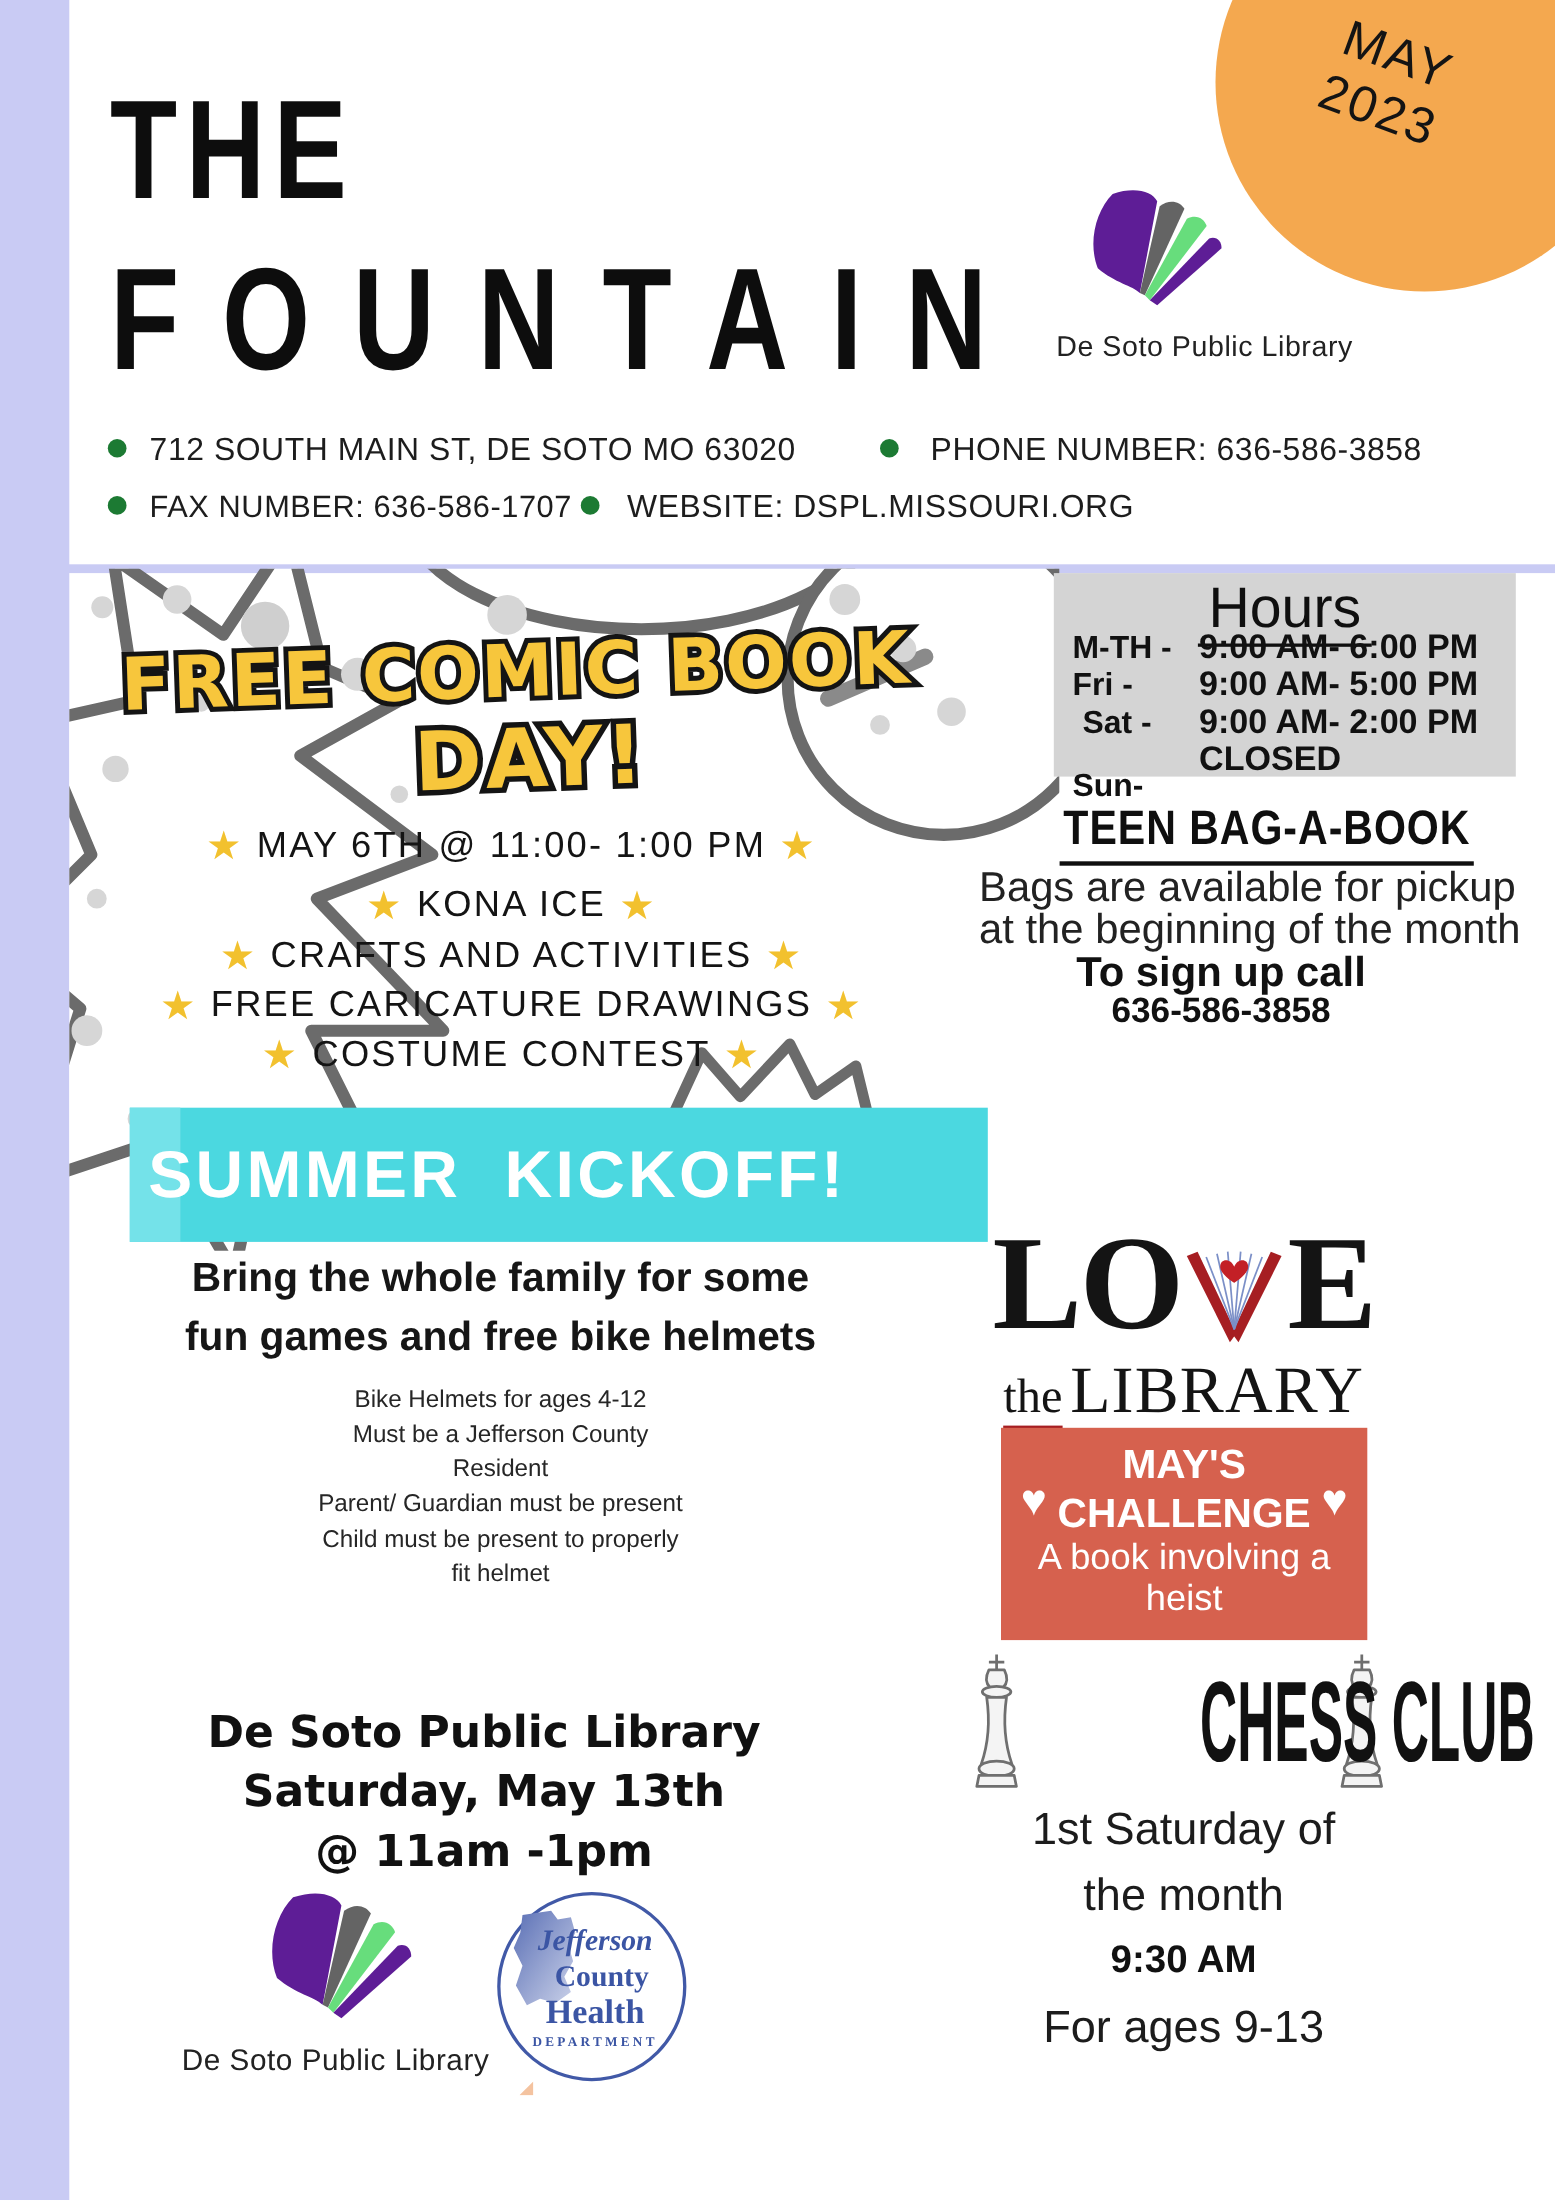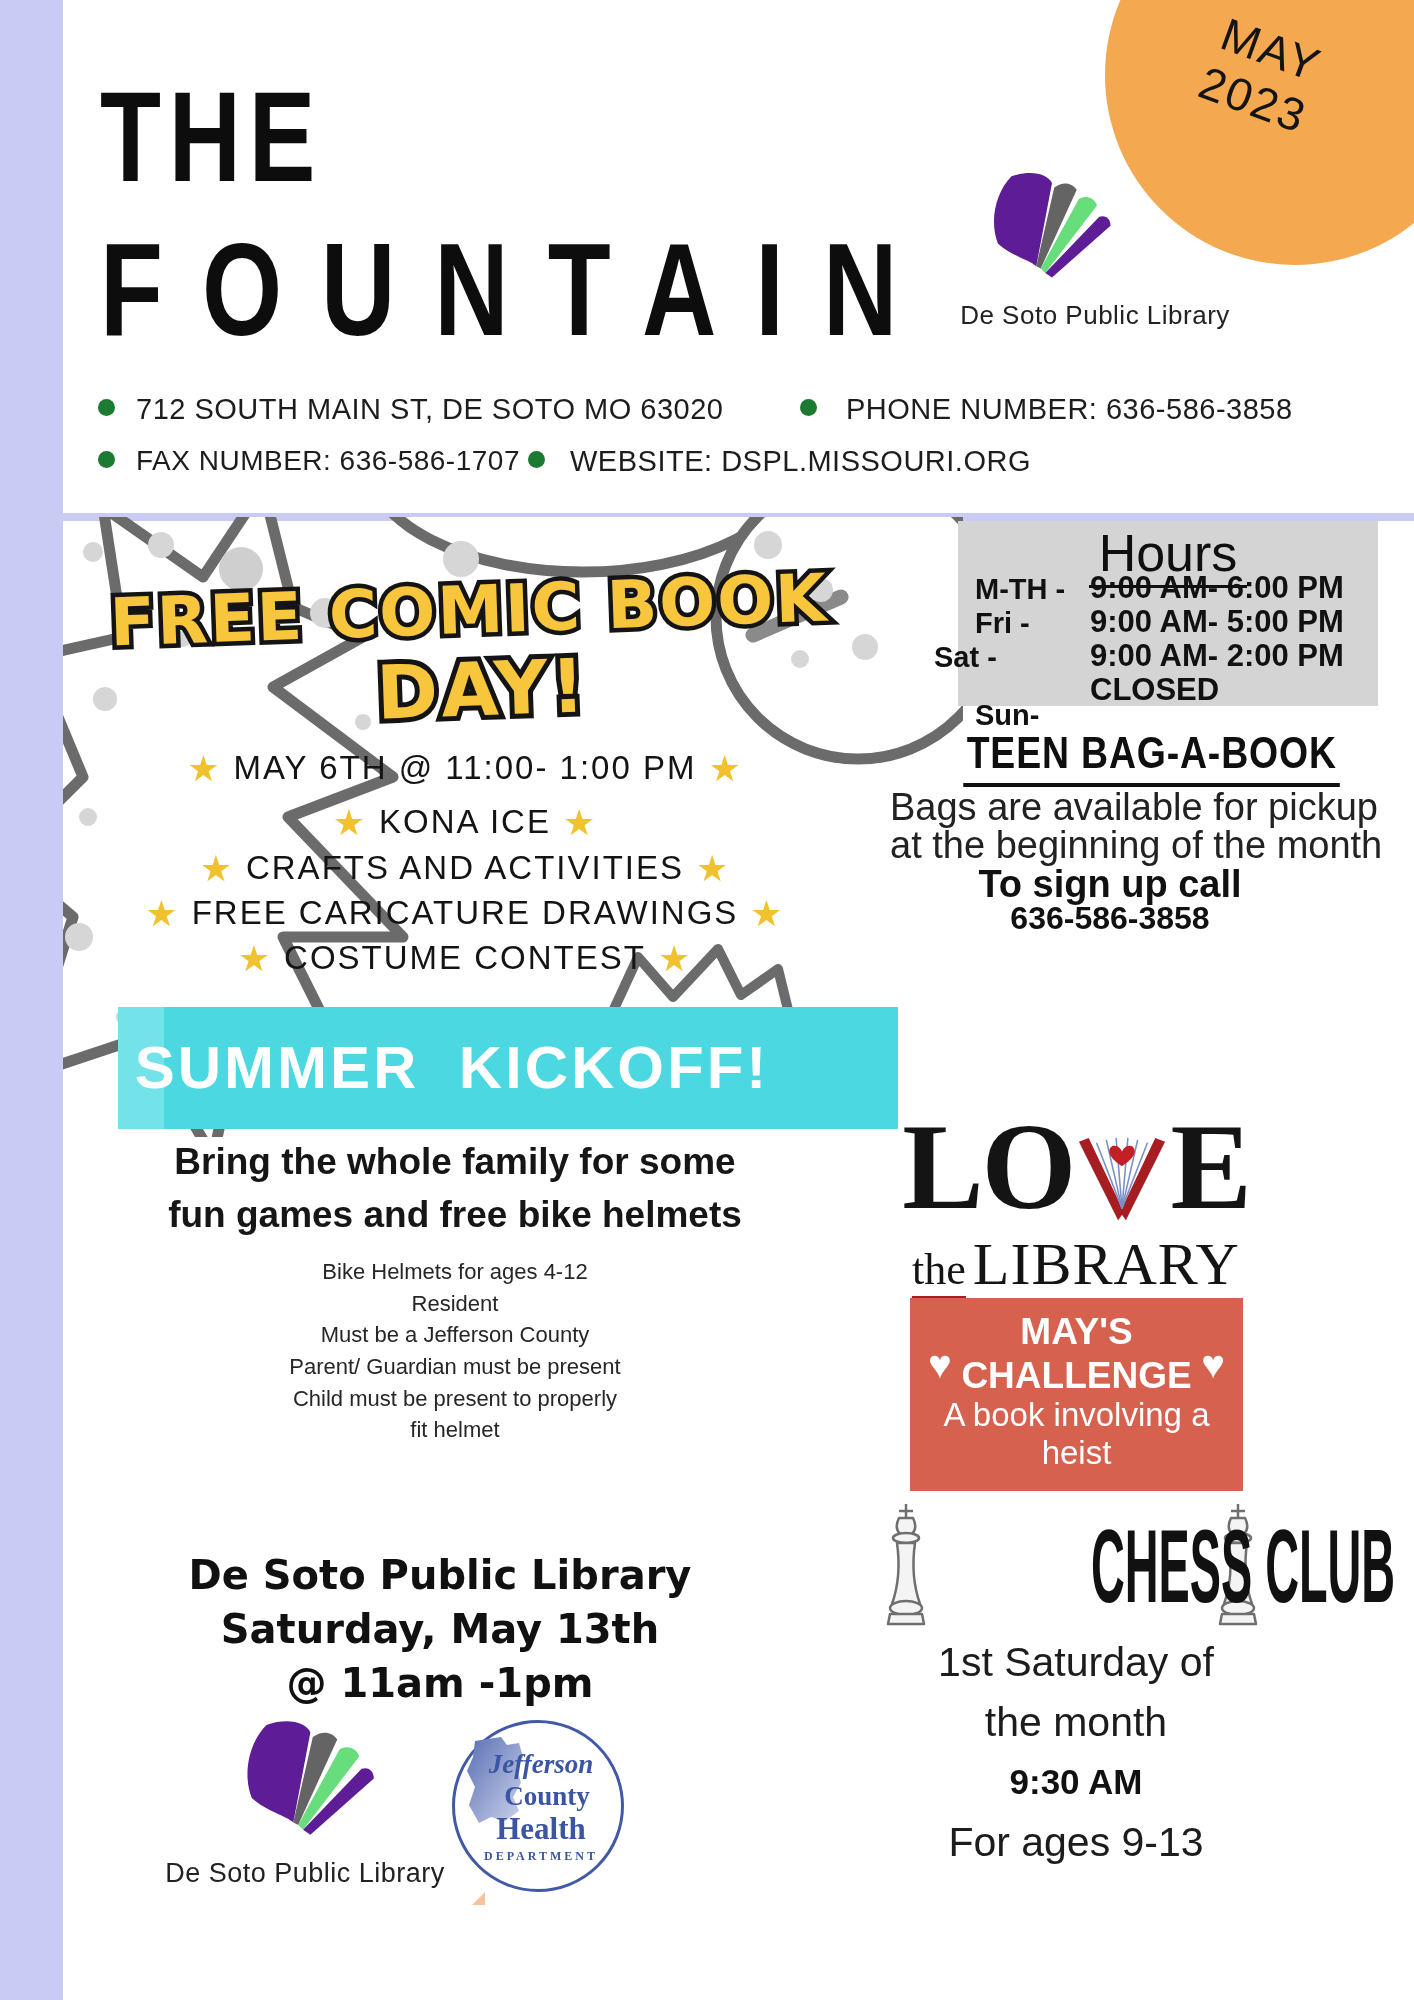--- a/index.html
+++ b/index.html
@@ -191,22 +191,22 @@
     <div class="abs banner-stripe"></div>
     <div class="abs banner-text">SUMMER  KICKOFF!</div>
   </div>
 
   <div class="abs intro">
     <span>Bring the whole family for some</span>
     <span>fun games and free bike helmets</span>
   </div>
   <div class="abs details">
     <span>Bike Helmets for ages 4-12</span>
+    <span>Must be a Jefferson County</span>
     <span>Resident</span>
-    <span>Must be a Jefferson County</span>
     <span>Parent/ Guardian must be present</span>
     <span>Child must be present to properly</span>
     <span>fit helmet</span>
   </div>
   <div class="abs venue">
     <span>De Soto Public Library</span>
     <span>Saturday, May 13th</span>
     <span>@ 11am -1pm</span>
   </div>
 
@@ -236,21 +236,21 @@
   <div class="abs peach"></div>
 
   <div class="abs hours-box"></div>
   <div class="abs hours-title-wrap">
     <span class="hours-title">Hours</span>
   </div>
   <div class="abs hrow-day" style="left:975px;top:573px;">M-TH -</div>
   <div class="abs hrow-time" style="left:1090px;top:570px;">9:00 AM- 6:00 PM</div>
   <div class="abs hrow-day" style="left:975px;top:607px;">Fri -</div>
   <div class="abs hrow-time" style="left:1090px;top:604px;">9:00 AM- 5:00 PM</div>
-  <div class="abs hrow-day" style="left:934px;top:641px;">Sat -</div>
+  <div class="abs hrow-day" style="left:984px;top:641px;">Sat -</div>
   <div class="abs hrow-time" style="left:1090px;top:638px;">9:00 AM- 2:00 PM</div>
   <div class="abs hrow-day" style="left:975px;top:675px;margin-top:24px;">Sun-</div>
   <div class="abs hrow-time" style="left:1090px;top:672px;">CLOSED</div>
 
   <div class="abs teen-title-wrap">
     <span class="teen-title">TEEN BAG-A-BOOK</span>
   </div>
   <div class="abs teen-line" style="top:786px;">Bags are available for pickup</div>
   <div class="abs teen-line" style="top:824px;">at the beginning of the month</div>
   <div class="abs teen-line teen-bold" style="top:863px;">To sign up call</div>

